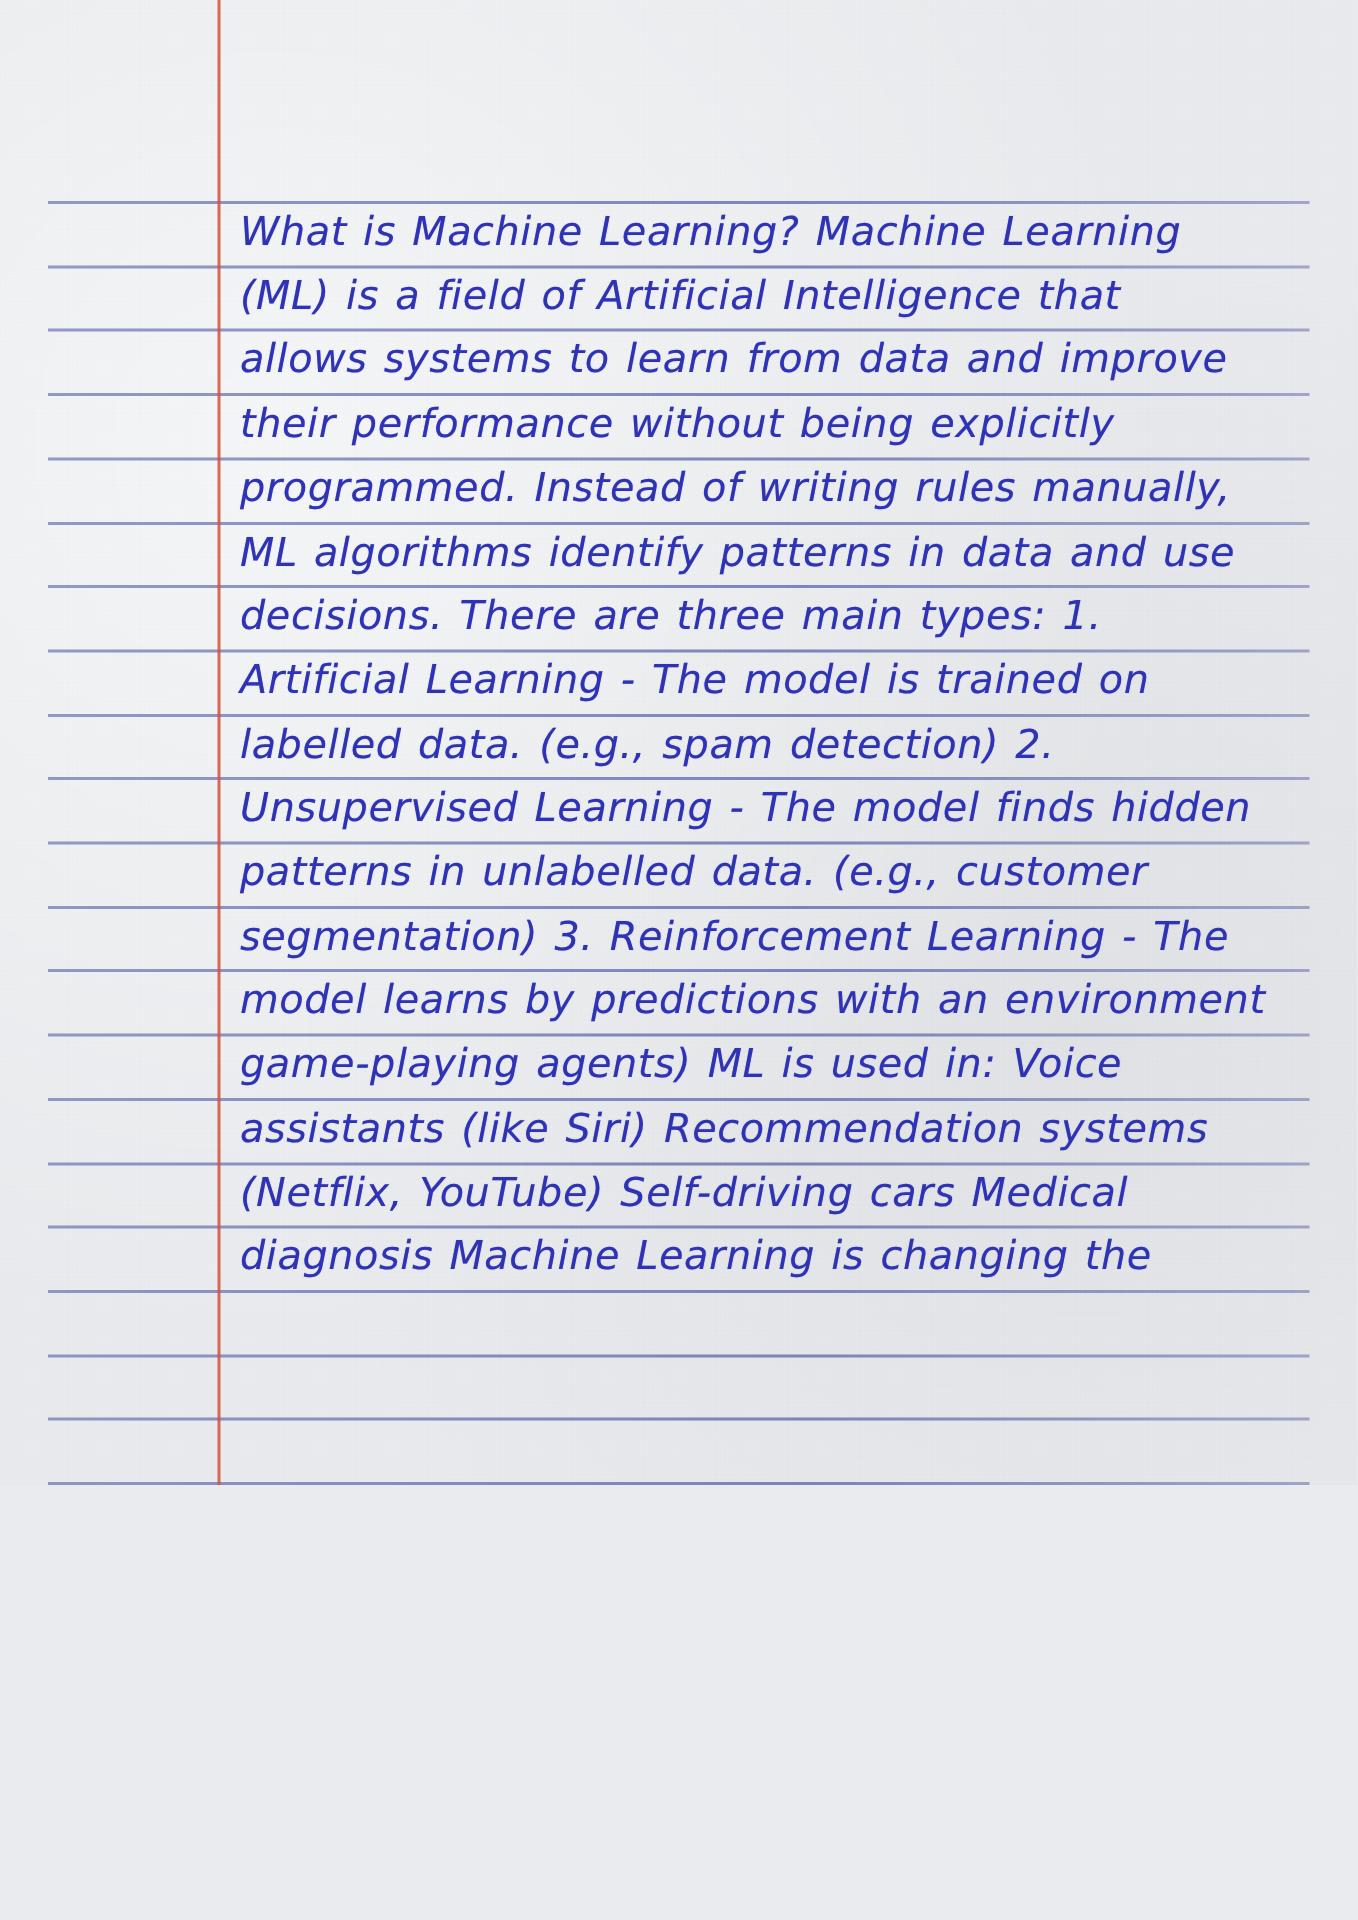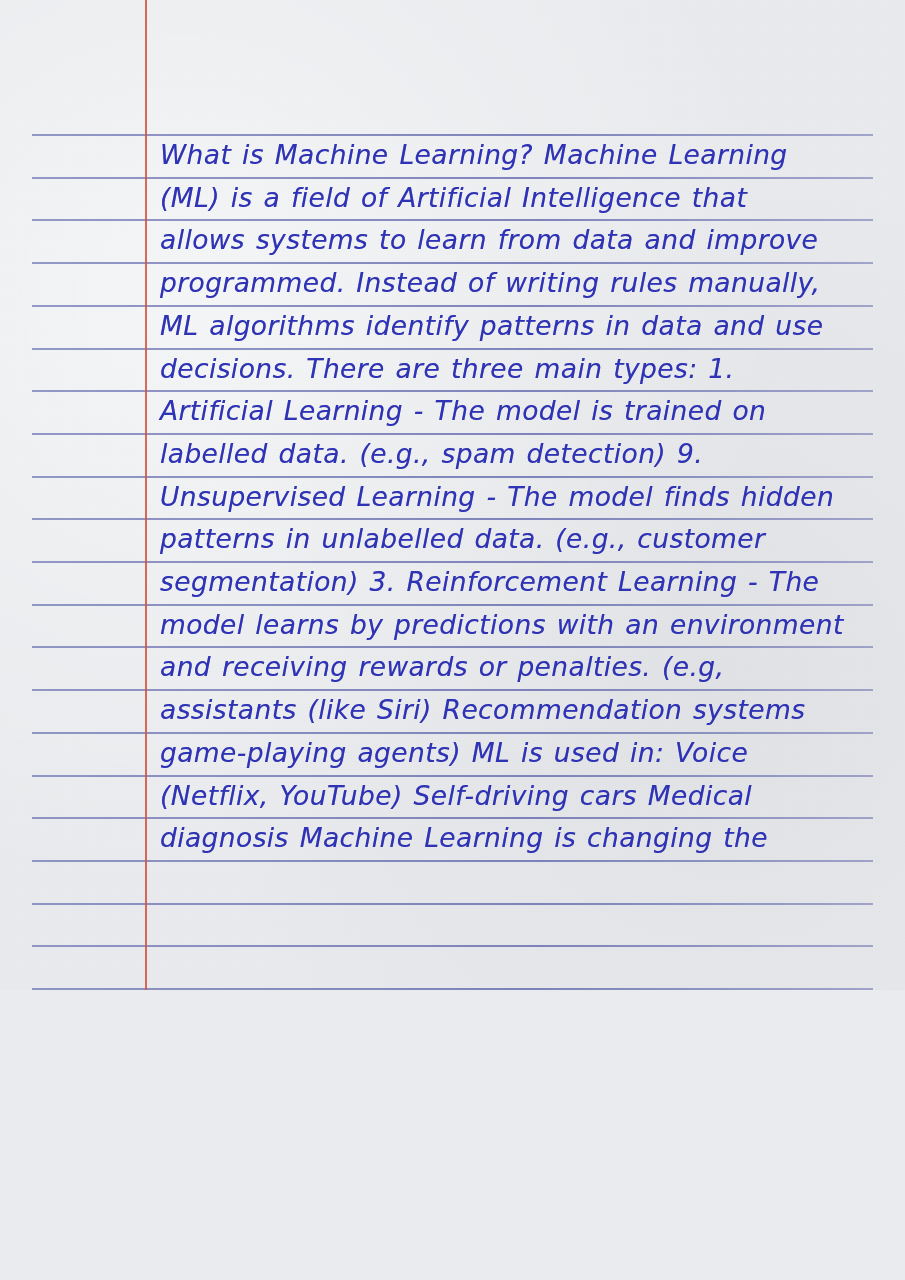--- a/index.html
+++ b/index.html
@@ -118,30 +118,30 @@
       <div class="rule" style="top: 1158.8px;"></div>
       <div class="rule" style="top: 1201.5px;"></div>
     </div>
 
   <div class="margin-line"></div>
 
   <div class="handwriting">
       <span class="ink">What is Machine Learning?  Machine Learning</span>
       <span class="ink">(ML) is a field of Artificial Intelligence that</span>
       <span class="ink">allows systems to learn from data and improve</span>
+      <span class="ink">their performance without being explicitly</span>
       <span class="ink">programmed.  Instead of writing rules manually,</span>
       <span class="ink">ML algorithms identify patterns in data and use</span>
       <span class="ink">decisions. There are three main types:  1.</span>
       <span class="ink">Artificial Learning - The model is trained on</span>
-      <span class="ink">labelled data. (e.g., spam detection)   9.</span>
+      <span class="ink">labelled data. (e.g., spam detection)   2.</span>
       <span class="ink">Unsupervised Learning - The model finds hidden</span>
       <span class="ink">patterns in unlabelled data. (e.g., customer</span>
       <span class="ink">segmentation)   3. Reinforcement Learning - The</span>
       <span class="ink">model learns by predictions with an environment</span>
-      <span class="ink">and receiving rewards or penalties. (e.g,</span>
+      <span class="ink">game-playing agents)   ML is used in:  Voice</span>
       <span class="ink">assistants (like Siri)  Recommendation systems</span>
-      <span class="ink">game-playing agents)   ML is used in:  Voice</span>
       <span class="ink">(Netflix, YouTube)  Self-driving cars  Medical</span>
       <span class="ink">diagnosis   Machine Learning is changing the</span>
     </div>
 
   <div class="grain"></div>
 </div>
 
 </body></html>

